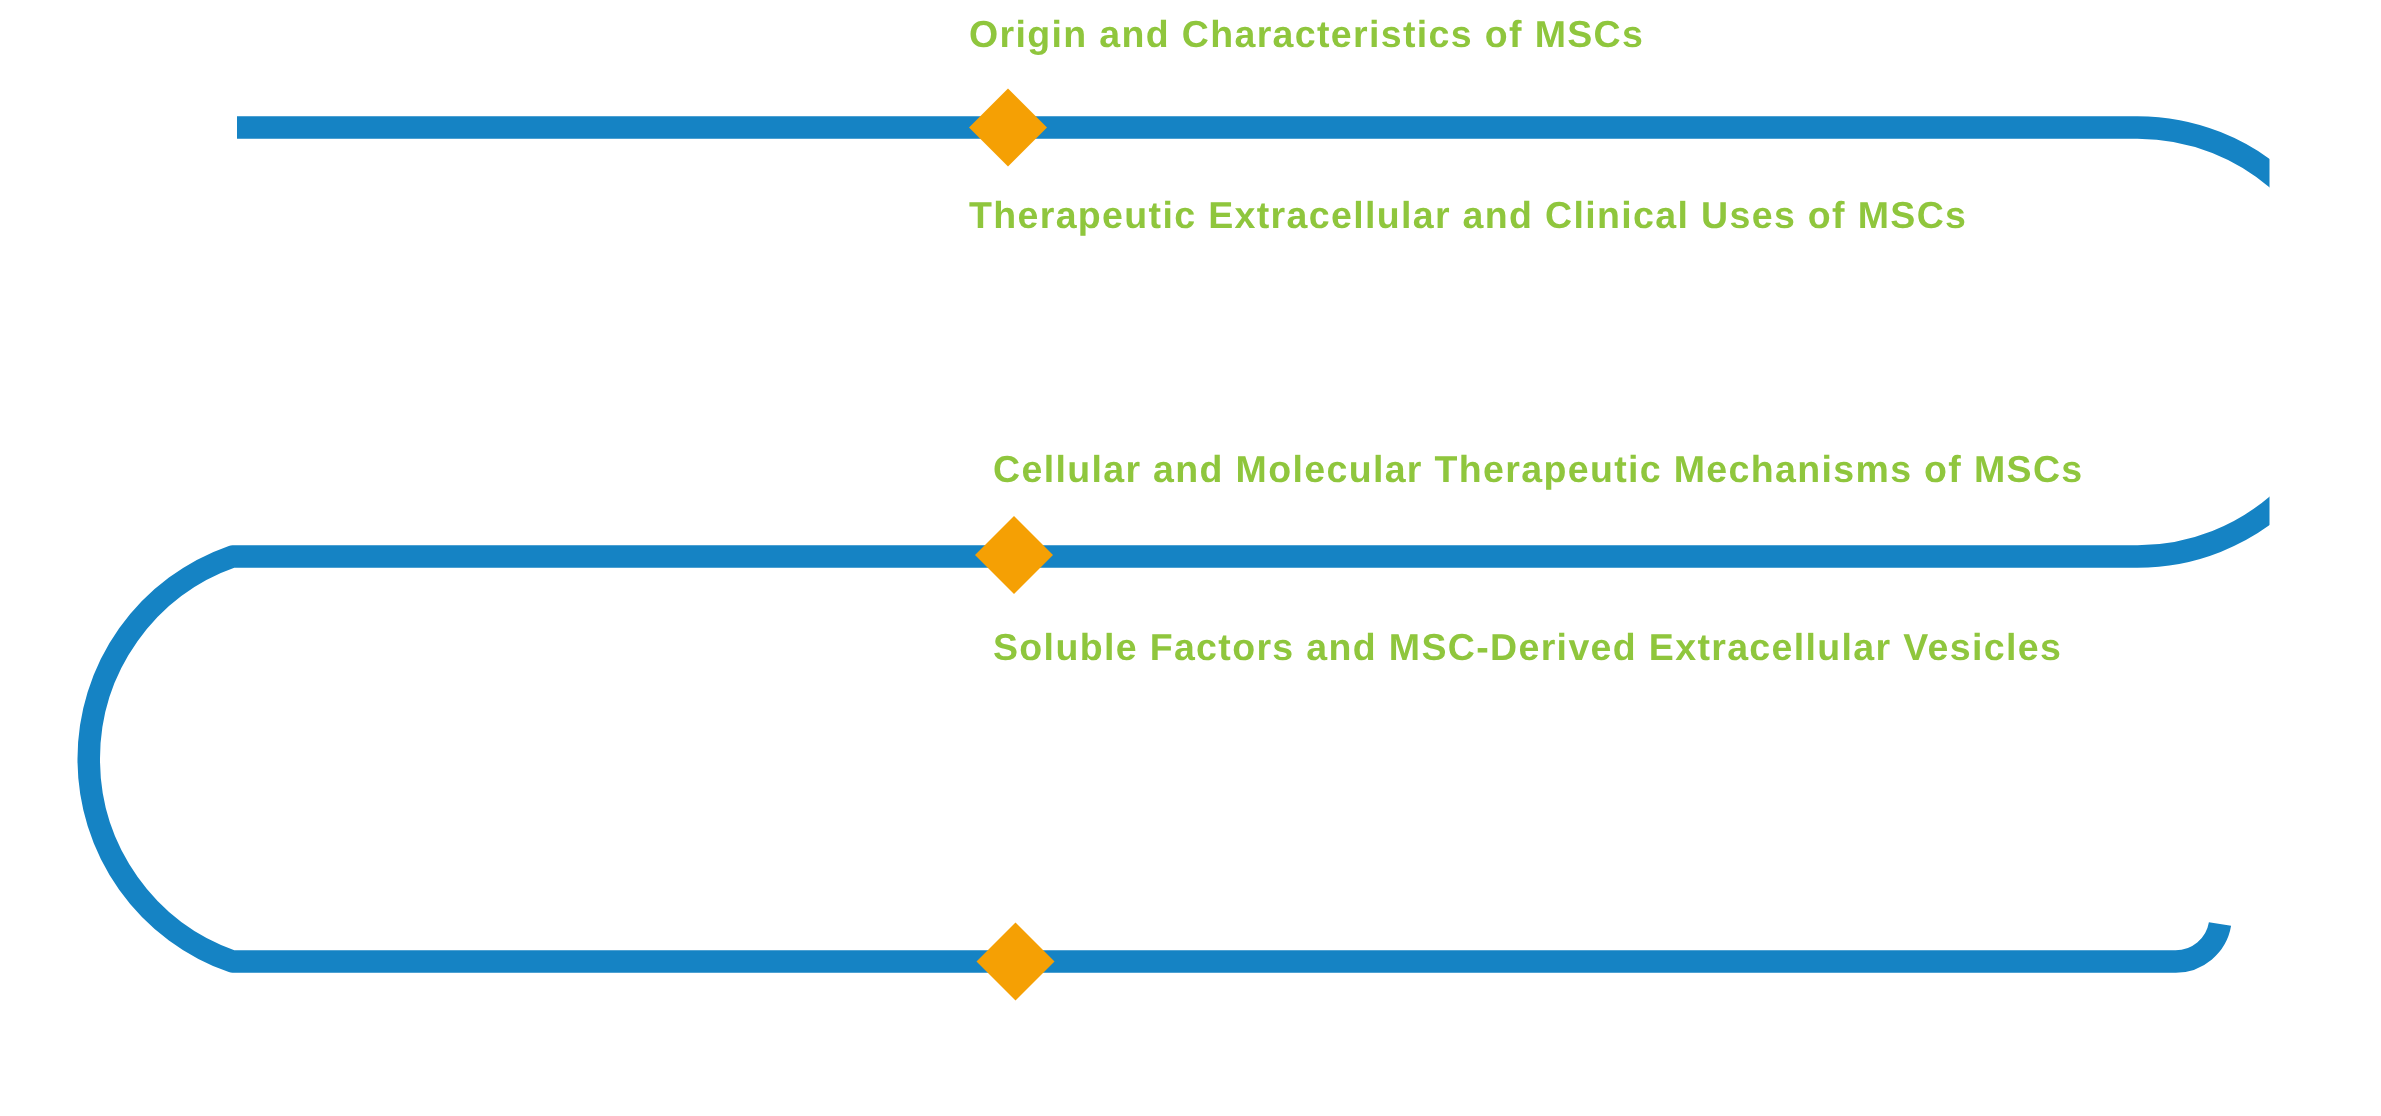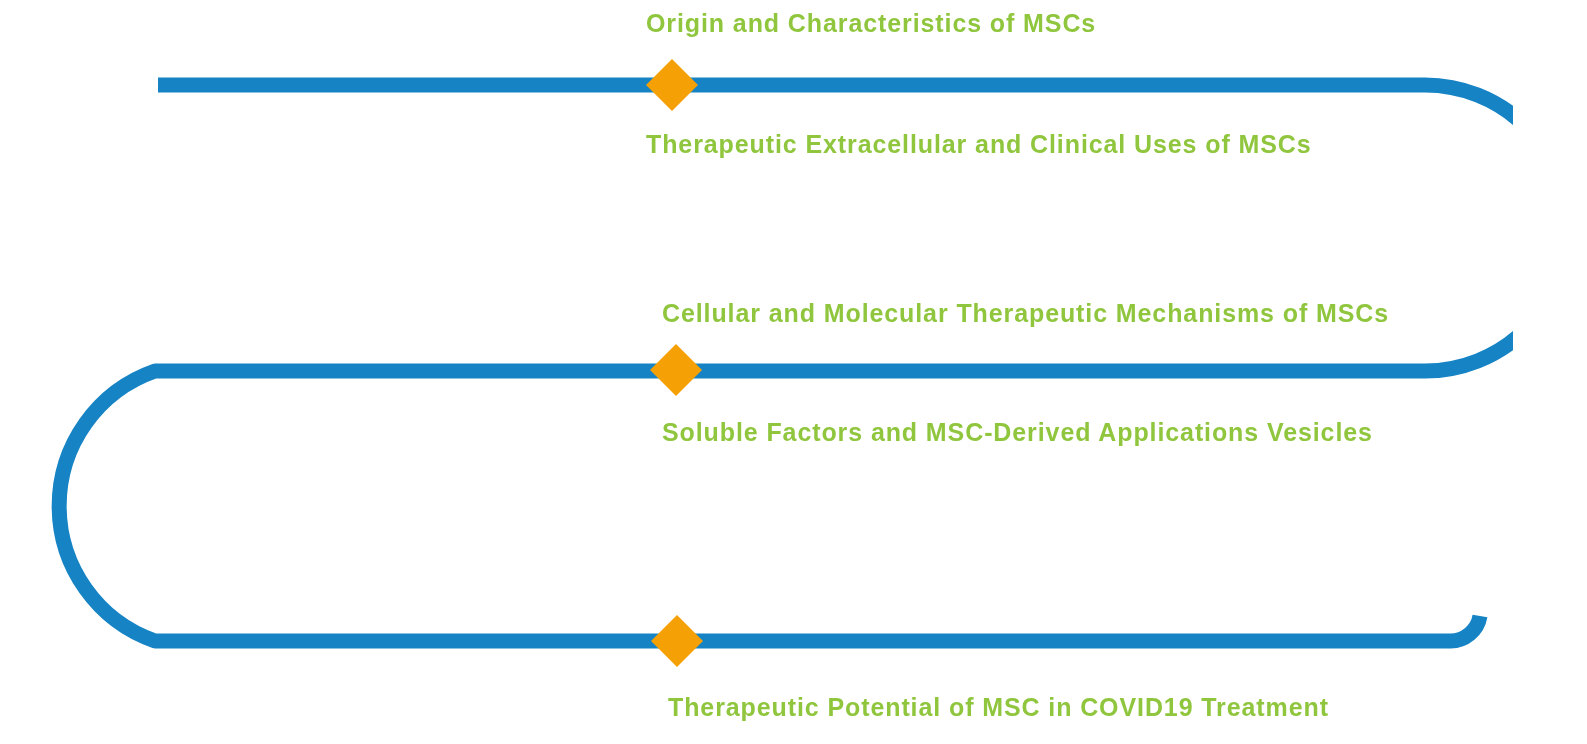--- a/index.html
+++ b/index.html
@@ -62,17 +62,16 @@
     <polygon points="676,344 702,370 676,396 650,370" fill="#F5A004"></polygon>
     <polygon points="677,615 703,641 677,667 651,641" fill="#F5A004"></polygon>
   </svg>
 
   <div class="label lbl-1" style="color: rgb(143, 198, 61);">Origin and Characteristics of MSCs</div>
 
   <div class="label lbl-2" style="color: rgb(143, 198, 61);">Therapeutic Extracellular and Clinical Uses of MSCs</div>
 
   <div class="label lbl-3" style="color: rgb(143, 198, 61);">Cellular and Molecular Therapeutic Mechanisms of MSCs</div>
 
-  <div class="label lbl-4" style="color: rgb(143, 198, 61);">Soluble Factors and MSC-Derived Applications Vesicles</div>
+  <div class="label lbl-4" style="color: rgb(143, 198, 61);">Soluble Factors and MSC-Derived Extracellular Vesicles</div>
 
-  <div class="label lbl-5" style="color: rgb(143, 198, 61);">Therapeutic Potential of MSC in COVID19 Treatment</div>
 
 </div>
 
 </body></html>

